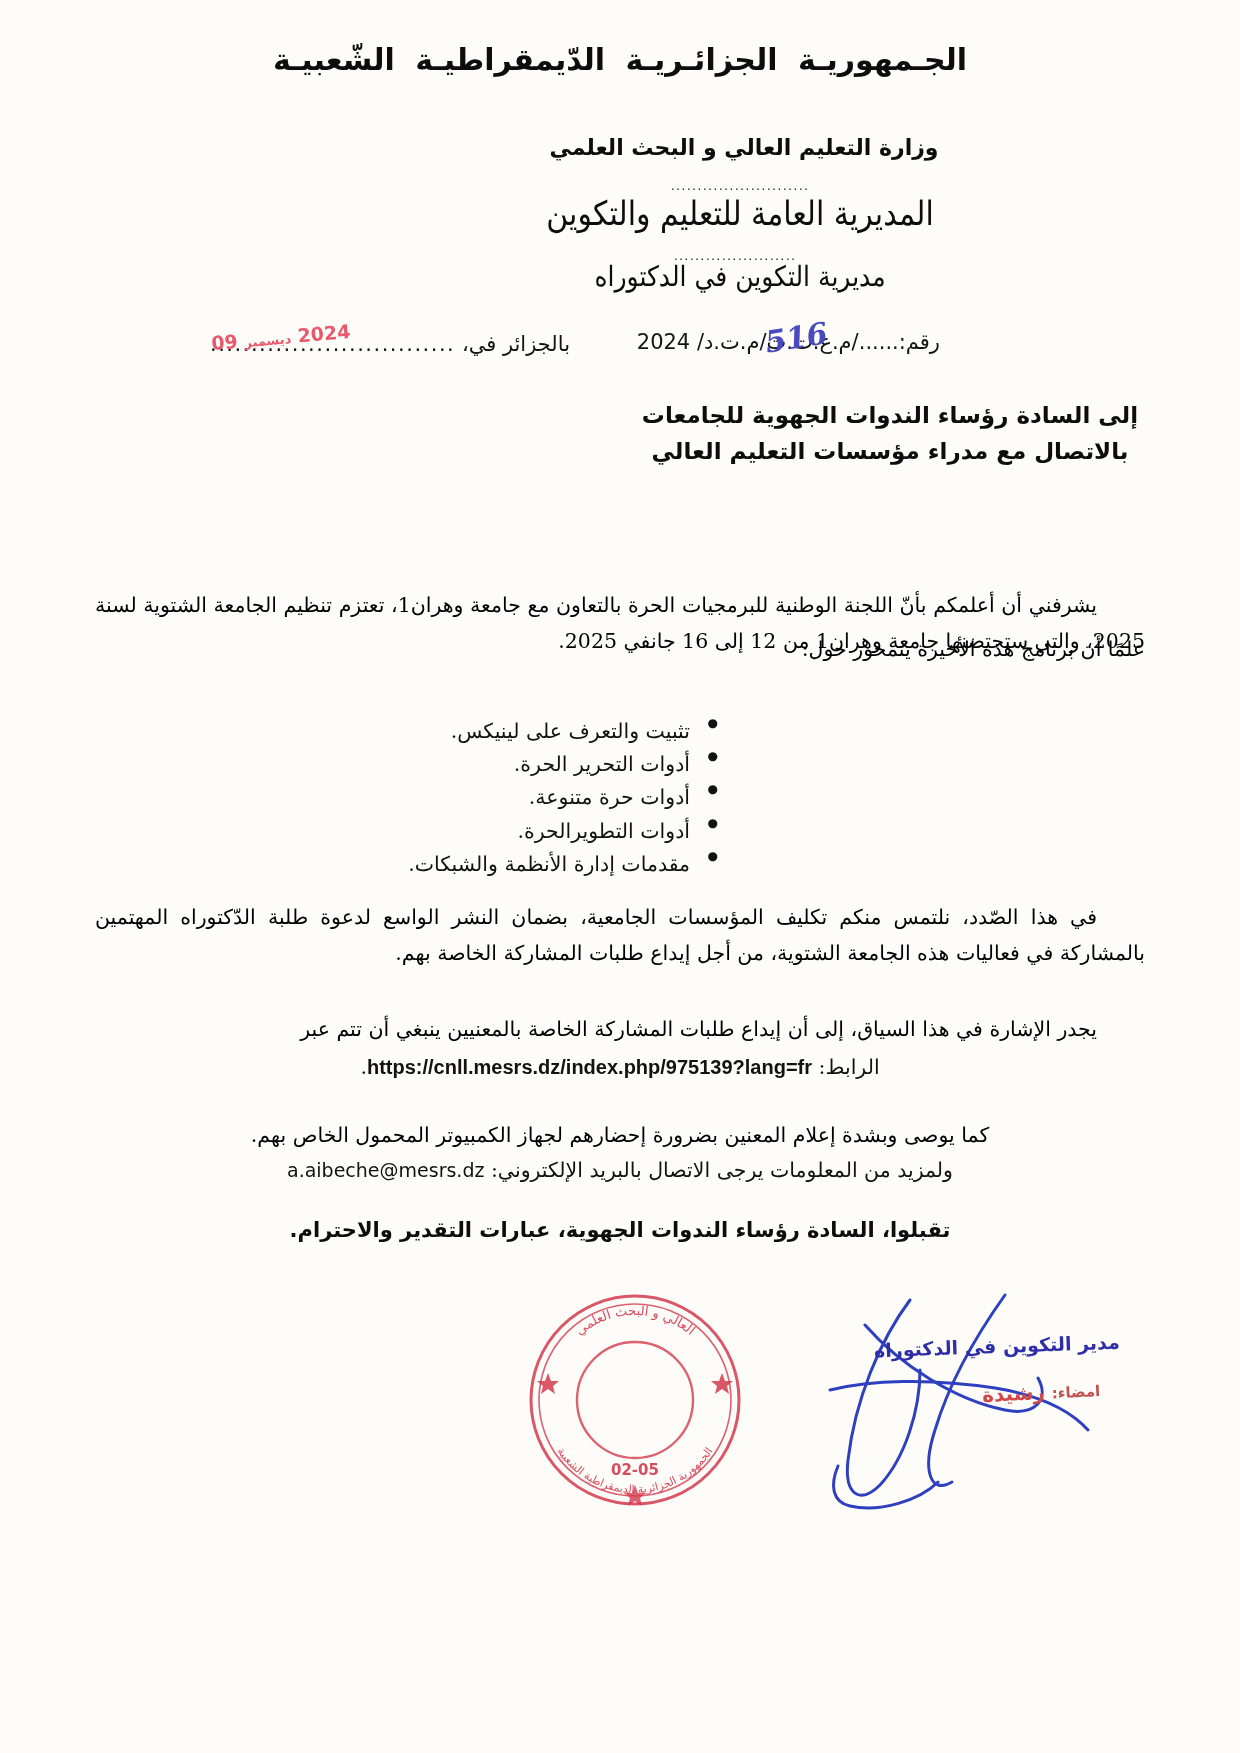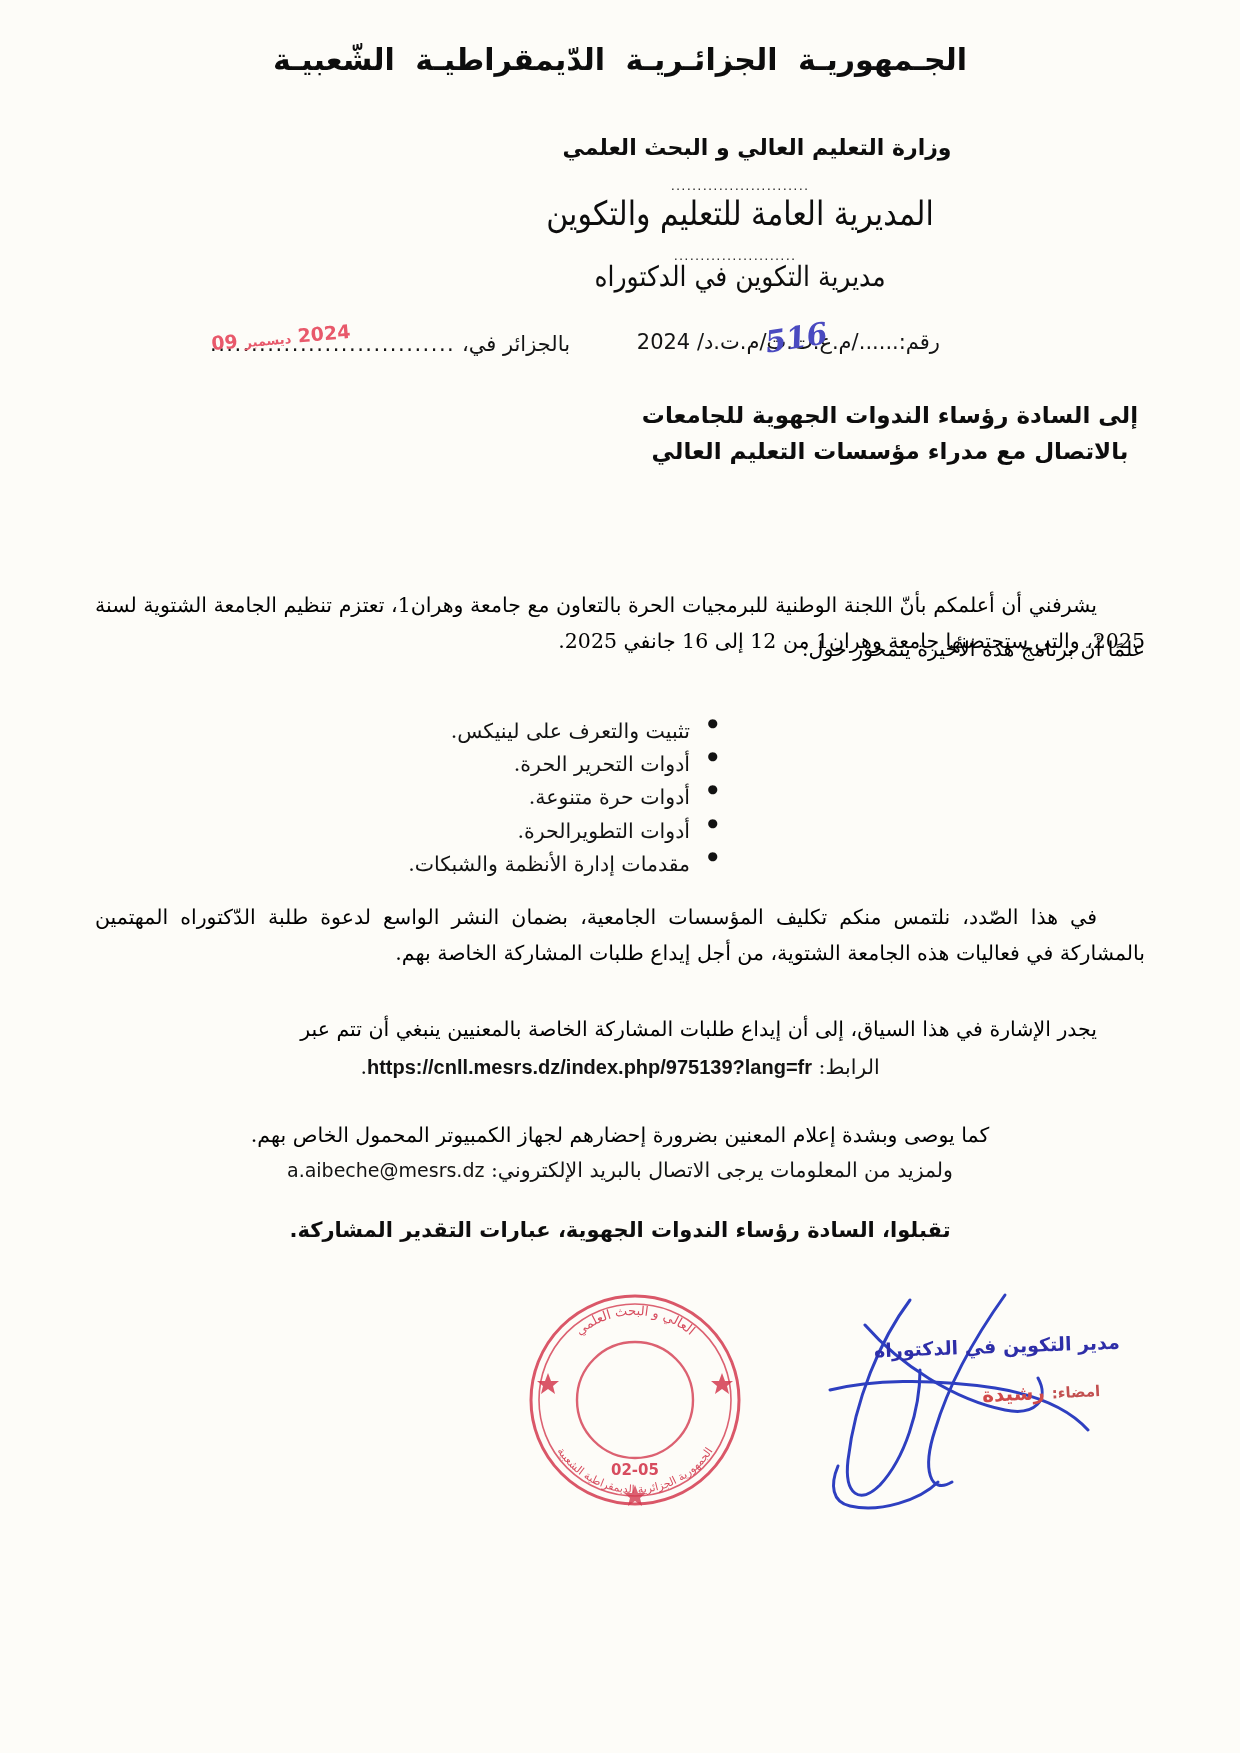--- a/index.html
+++ b/index.html
@@ -26,21 +26,21 @@
     font-family: "DejaVu Sans", sans-serif;
     font-weight: bold;
     font-size: 30px;
     letter-spacing: 3px;
     word-spacing: 10px;
     color: #0d0d0d;
   }
   .hdr-ministry {
     position: absolute;
     top: 135px;
-    right: 223px;
+    right: 236px;
     width: 520px;
     text-align: center;
     font-family: "DejaVu Sans", sans-serif;
     font-weight: bold;
     font-size: 22px;
     color: #0d0d0d;
   }
   .dotline {
     position: absolute;
     text-align: center;
@@ -368,21 +368,21 @@
     <span class="url">https://cnll.mesrs.dz/index.php/975139?lang=fr</span><span>.</span>
   </div>
 
   <div class="body-txt p4">كما يوصى وبشدة إعلام المعنين بضرورة إحضارهم لجهاز الكمبيوتر المحمول الخاص بهم.</div>
 
   <div class="mail-line">
     <span>ولمزيد من المعلومات يرجى الاتصال بالبريد الإلكتروني:</span>
     <span class="mail">a.aibeche@mesrs.dz</span>
   </div>
 
-  <div class="closing">تقبلوا، السادة رؤساء الندوات الجهوية، عبارات التقدير المشاركة.</div>
+  <div class="closing">تقبلوا، السادة رؤساء الندوات الجهوية، عبارات التقدير والاحترام.</div>
 
   <div class="sig-area">
     <svg class="sig-ink" viewBox="0 0 360 260">
       <g fill="none" stroke="#2e3fc0" stroke-width="3" stroke-linecap="round">
         <path d="M140 30 C 110 70, 85 130, 78 190 C 74 225, 90 235, 110 215 C 135 188, 150 140, 150 100"></path>
         <path d="M95 55 C 130 95, 185 130, 235 140 C 265 146, 280 130, 268 108"></path>
         <path d="M235 25 C 210 60, 180 110, 165 160 C 152 200, 160 225, 182 212"></path>
         <path d="M60 120 C 100 110, 160 108, 225 118 C 268 125, 300 140, 318 160"></path>
         <path d="M68 196 C 60 215, 62 232, 80 236 C 110 243, 150 230, 168 212"></path>
       </g>

